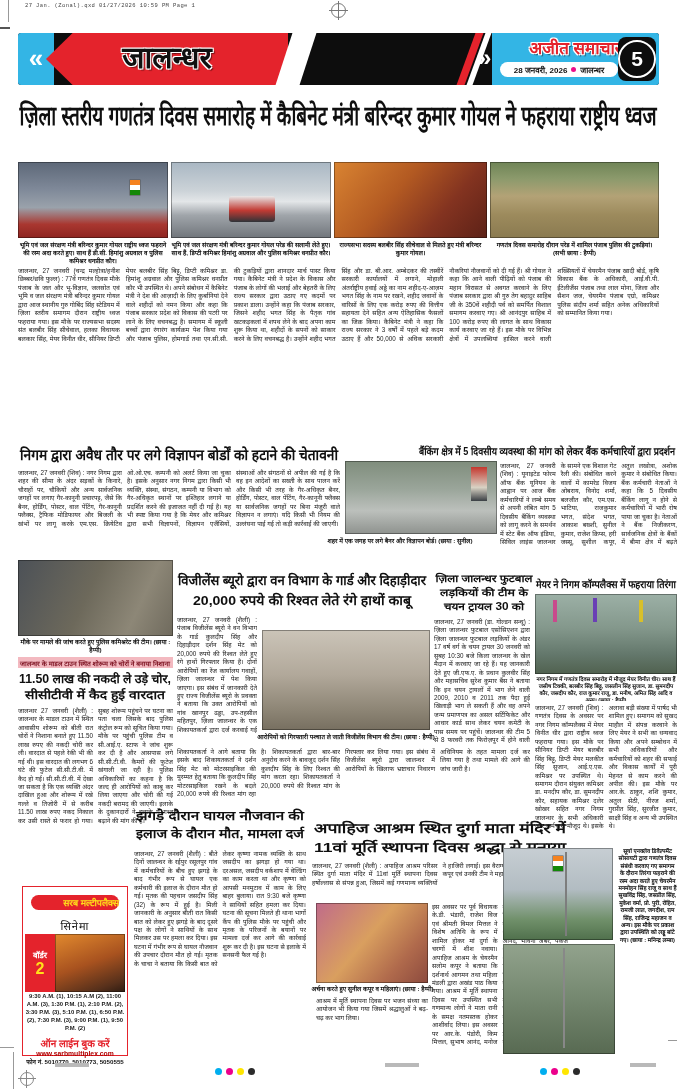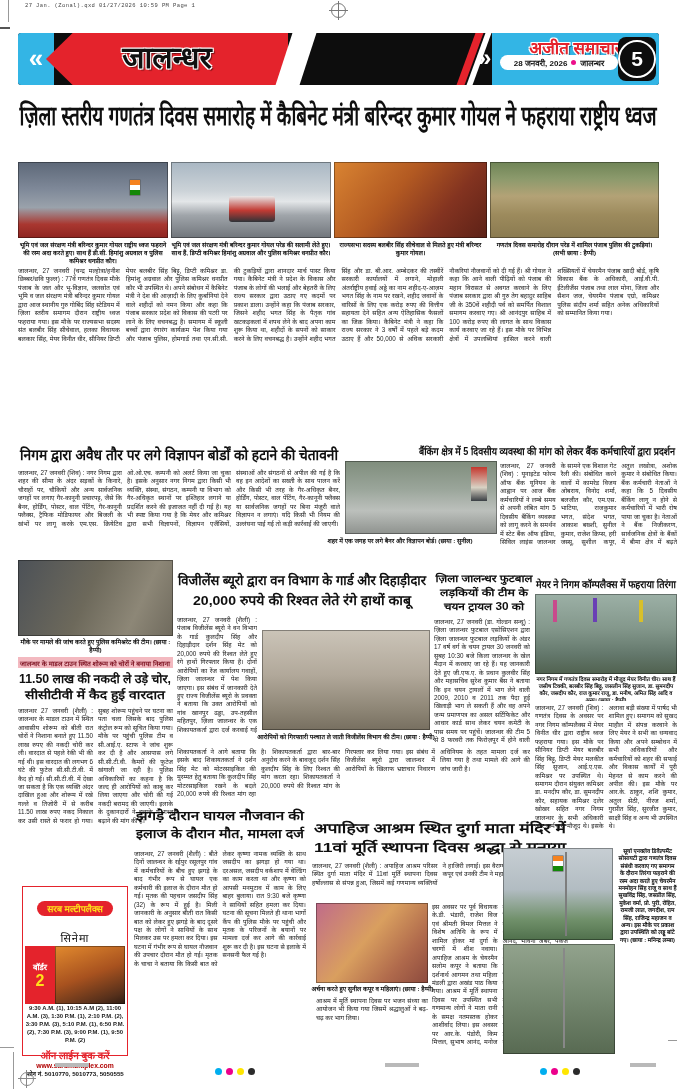--- a/index.html
+++ b/index.html
@@ -20,21 +20,21 @@
   .outline-w{text-shadow:-1px -1px 0 #fff,1px -1px 0 #fff,-1px 1px 0 #fff,1px 1px 0 #fff,2px 2px 1px rgba(0,0,0,.45);}
   .chev{font-weight:bold;color:#fff;}
   .pill{background:#fff;border-radius:8px;display:flex;align-items:center;justify-content:center;gap:4px;}
   .dot{width:5px;height:5px;border-radius:50%;display:inline-block;}
   .badge{background:#0d0d0d;border-radius:8px;display:flex;align-items:center;justify-content:center;}
   .badge .ring{width:34px;height:34px;border:2px solid #fff;border-radius:50%;display:flex;align-items:center;justify-content:center;
                color:#fff;font-size:21px;font-weight:bold;}
   .subbar{background:#e4232c;color:#fff;display:flex;align-items:center;justify-content:center;}
   .kicker{background:#f3b9c0;color:#7c1120;font-weight:bold;display:flex;align-items:center;justify-content:center;overflow:hidden;}
   .adbox{border:1.5px solid #e4232c;background:#fff;}
-  .adhead{background:#e4232c;color:#ffe11a;font-weight:bold;text-align:center;border-radius:8px;margin:14px;font-size:9px;padding:1px 0;}
+  .adhead{background:#e4232c;color:#ffe11a;font-weight:bold;text-align:right;border-radius:8px;margin:8px;font-size:9px;padding:1px 0;}
   .adcine{color:#111;font-weight:normal;text-align:center;font-size:11px;letter-spacing:1px;}
   .adred{background:#e4232c;color:#fff;font-weight:bold;text-align:center;}
   .tri{position:absolute;width:10px;height:15px;box-shadow:0 0 0 .5px #555;}
   .tri div{height:5px;}
   .cmyk span{width:7px;height:7px;border-radius:50%;display:inline-block;margin-right:4px;}
   .dash{background:#b9b9b9;height:4px;}
 </style>
 </head>
 <body>
 
@@ -65,21 +65,21 @@
 
     <div class="seg" style="left:266px;width:24px;background:#ffffff;transform:skewX(-18deg);"></div>
 
 
     <div class="seg" style="left:448px;width:8px;background:#e4232c;transform:skewX(-20deg);"></div>
     <div class="seg" style="left:458px;width:6px;background:#ffffff;transform:skewX(-20deg);"></div>
     <div class="chev abs" style="left:460px;top:0;font-size:24px;line-height:50px;">»</div>
 
     <div class="seg" style="left:474px;width:167px;background:#33b5e5;border-radius:0 3px 3px 0;">
       <div class="outline-w" style="color:#e4232c;font-size:17px;font-weight:800;text-align:center;margin-top:3px;">अजीत समाचार</div>
-      <div class="pill abs" style="left:8px;top:22px;width:118px;height:15px;">
+      <div class="pill abs" style="left:8px;top:29px;width:118px;height:15px;">
         <span style="font-size:8px;font-weight:bold;color:#111;">28 जनवरी, 2026</span>
         <span class="dot" style="background:#ec0f8a;"></span>
         <span style="font-size:8px;font-weight:bold;color:#111;">जालन्धर</span>
       </div>
       <div class="badge abs" style="left:126px;top:4px;width:38px;height:44px;">
         <div class="ring">
             <span>5</span>
           </div>
       </div>
     </div>

